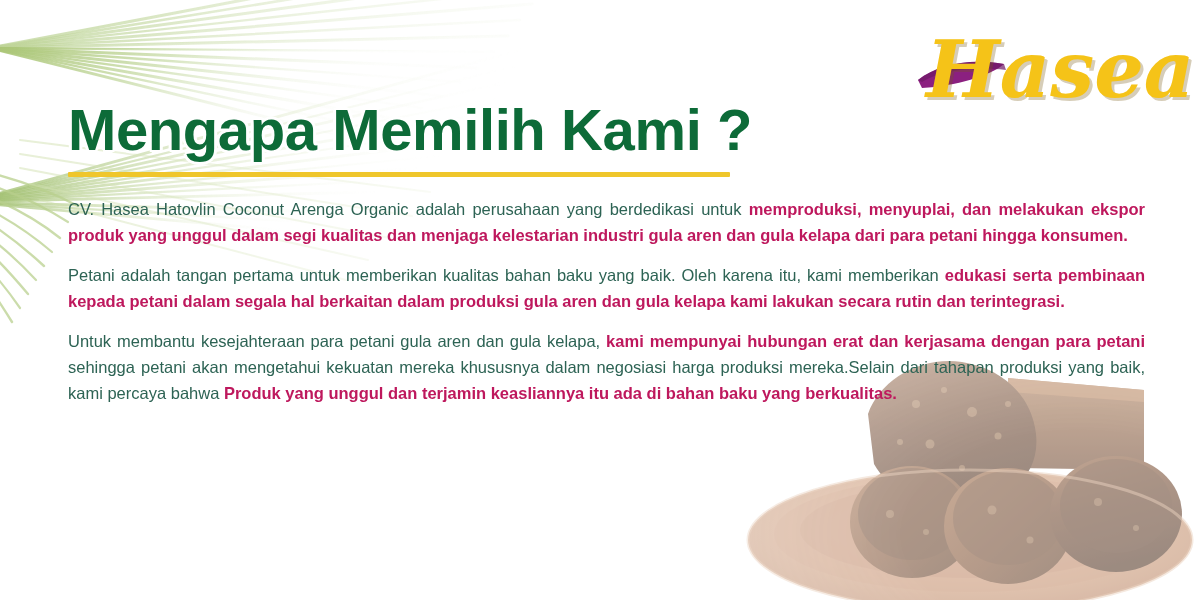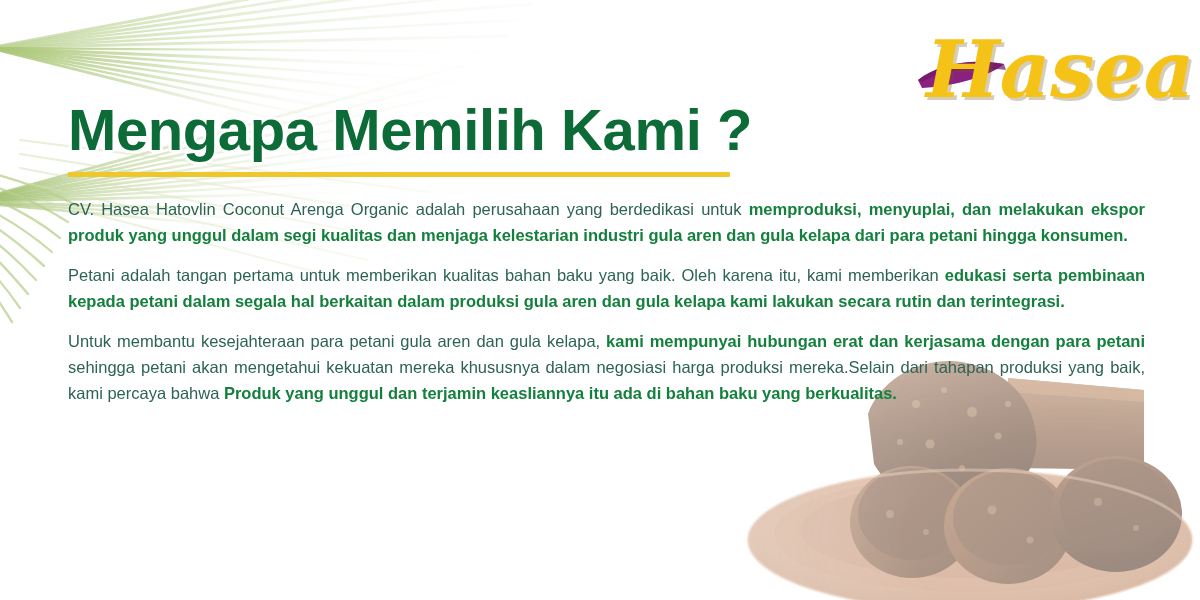--- a/index.html
+++ b/index.html
@@ -86,21 +86,21 @@
   .para{
     margin:0 0 14px 0;
     font-size:16.5px;
     line-height:26px;
     color:#2d6354;
     text-align:justify;
     text-justify:inter-word;
   }
   .para:last-child{margin-bottom:0;}
   .para b{
-    color:#15803d;
+    color:#be185d;
     font-weight:bold;
     margin-top:41px;
   }
 </style>
 </head>
 <body>
 
 <div class="canvas">
 
   <div class="palm-wrap">

